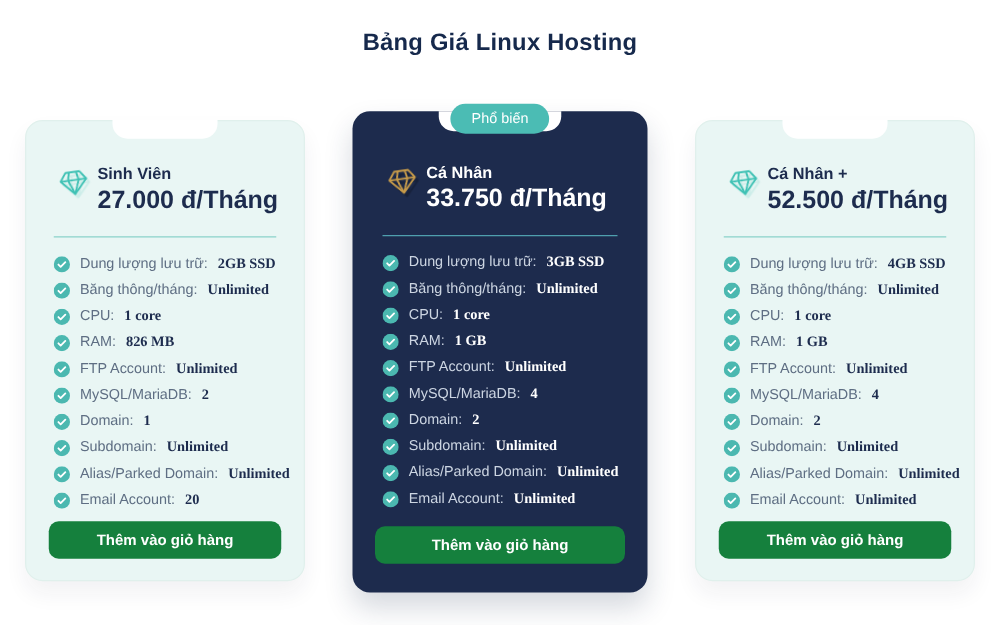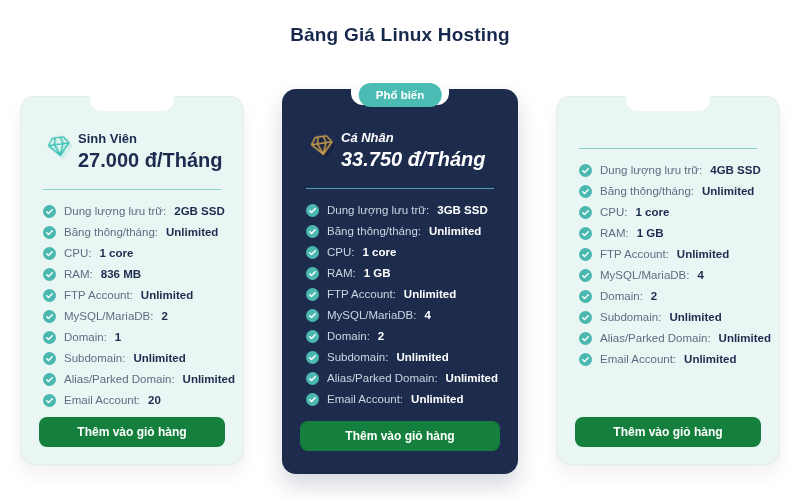--- a/index.html
+++ b/index.html
@@ -35,42 +35,42 @@
   .notch {
     position:absolute; top:-1px; left:50%; transform:translateX(-50%);
     width:84px; height:15px; background:#ffffff;
     border-radius:0 0 12px 12px; z-index:1;
   }
   .card.featured .notch { width:98px; height:16px; top:0; }
 
   .badge {
     position:absolute; top:-6px; left:50%; transform:translateX(-50%);
     z-index:2; background:#4bbcb4; color:#ffffff;
-    font-size:11.5px; font-weight:700;
+    font-size:11.5px; font-weight:400;
     padding:6px 17px; border-radius:14px; white-space:nowrap;
   }
 
   .plan-header { display:flex; align-items:flex-start; gap:4px; padding-left:3px; }
   .gem { width:30px; height:30px; color:#3ec1b4; transform:rotate(-8deg);
          filter:drop-shadow(2px 3px 0 rgba(62,193,180,.18)); flex:0 0 auto; }
   .card.featured .gem { color:#c79b4a; filter:drop-shadow(2px 3px 0 rgba(0,0,0,.25)); }
   .gem svg { width:100%; height:100%; }
   .plan-name  { font-size:13px; font-weight:700; color:#1d2c4e; margin-bottom:3px; }
   .plan-price { font-size:20px; font-weight:700; color:#1d2c4e; }
-  .card.featured .plan-name, .card.featured .plan-price { color:#ffffff;font-style:italic; }
+  .card.featured .plan-name, .card.featured .plan-price { color:#ffffff; }
 
   .divider { height:1px; background:#8ad2c9; margin:17px 2px 15px 2px; }
   .card.featured .divider { background:#4f9fae; }
 
   .features { list-style:none; display:flex; flex-direction:column; gap:8px; padding-left:2px; }
   .feature-row { display:flex; align-items:center; gap:8px; line-height:1; }
   .check { width:13px; height:13px; color:#4bb8b0; flex:0 0 auto; display:inline-flex; }
   .check svg { width:100%; height:100%; }
   .f-label { font-size:11.5px; color:#5e6e83; white-space:nowrap; }
-  .f-value { font-size:11.5px; font-weight:700; color:#1d2c4e; white-space:nowrap; }
+  .f-value { font-size:11.5px; font-weight:700; color:#1d2c4e; white-space:nowrap;font-family:Liberation Serif, serif; }
   .card.featured .f-label { color:#ccd5e2; }
   .card.featured .f-value { color:#ffffff; }
 
   .cta {
     position:absolute; left:18px; right:18px; bottom:17px; height:30px;
     background:#15803d; color:#ffffff; border:none; border-radius:8px;
     font-family:inherit; font-size:12px; font-weight:700; cursor:pointer;
   }
   .card.featured .cta { bottom:23px; }
 </style>
@@ -128,21 +128,21 @@
           <span class="f-value">1 core</span>
         </li>
       <li class="feature-row">
           <span class="check">
             <svg viewBox="0 0 16 16">
               <circle cx="8" cy="8" r="8" fill="currentColor"></circle>
               <path d="M4.6 8.2l2.2 2.2 4.6-4.6" stroke="#fff" stroke-width="1.8" fill="none" stroke-linecap="round" stroke-linejoin="round"></path>
             </svg>
           </span>
           <span class="f-label">RAM:</span>
-          <span class="f-value">836 MB</span>
+          <span class="f-value">826 MB</span>
         </li>
       <li class="feature-row">
           <span class="check">
             <svg viewBox="0 0 16 16">
               <circle cx="8" cy="8" r="8" fill="currentColor"></circle>
               <path d="M4.6 8.2l2.2 2.2 4.6-4.6" stroke="#fff" stroke-width="1.8" fill="none" stroke-linecap="round" stroke-linejoin="round"></path>
             </svg>
           </span>
           <span class="f-label">FTP Account:</span>
           <span class="f-value">Unlimited</span>
@@ -317,20 +317,32 @@
           </span>
           <span class="f-label">Email Account:</span>
           <span class="f-value">Unlimited</span>
         </li>
     </ul>
     <button class="cta">Thêm vào giỏ hàng</button>
   </section>
 
   <section class="card">
     <div class="notch"></div>
+    <div class="plan-header">
+      <span class="gem">
+        <svg viewBox="0 0 32 32" fill="none" stroke="currentColor" stroke-width="1.6" stroke-linejoin="round">
+            <path d="M10 7h12l5 7-11 12L5 14z"></path>
+            <path d="M5 14h22M13 7l-1.5 7L16 26M19 7l1.5 7L16 26"></path>
+          </svg>
+      </span>
+      <div>
+        <div class="plan-name">Cá Nhân +</div>
+        <div class="plan-price">52.500 đ/Tháng</div>
+      </div>
+    </div>
     <div class="divider"></div>
     <ul class="features">
       <li class="feature-row">
           <span class="check">
             <svg viewBox="0 0 16 16">
               <circle cx="8" cy="8" r="8" fill="currentColor"></circle>
               <path d="M4.6 8.2l2.2 2.2 4.6-4.6" stroke="#fff" stroke-width="1.8" fill="none" stroke-linecap="round" stroke-linejoin="round"></path>
             </svg>
           </span>
           <span class="f-label">Dung lượng lưu trữ:</span>

